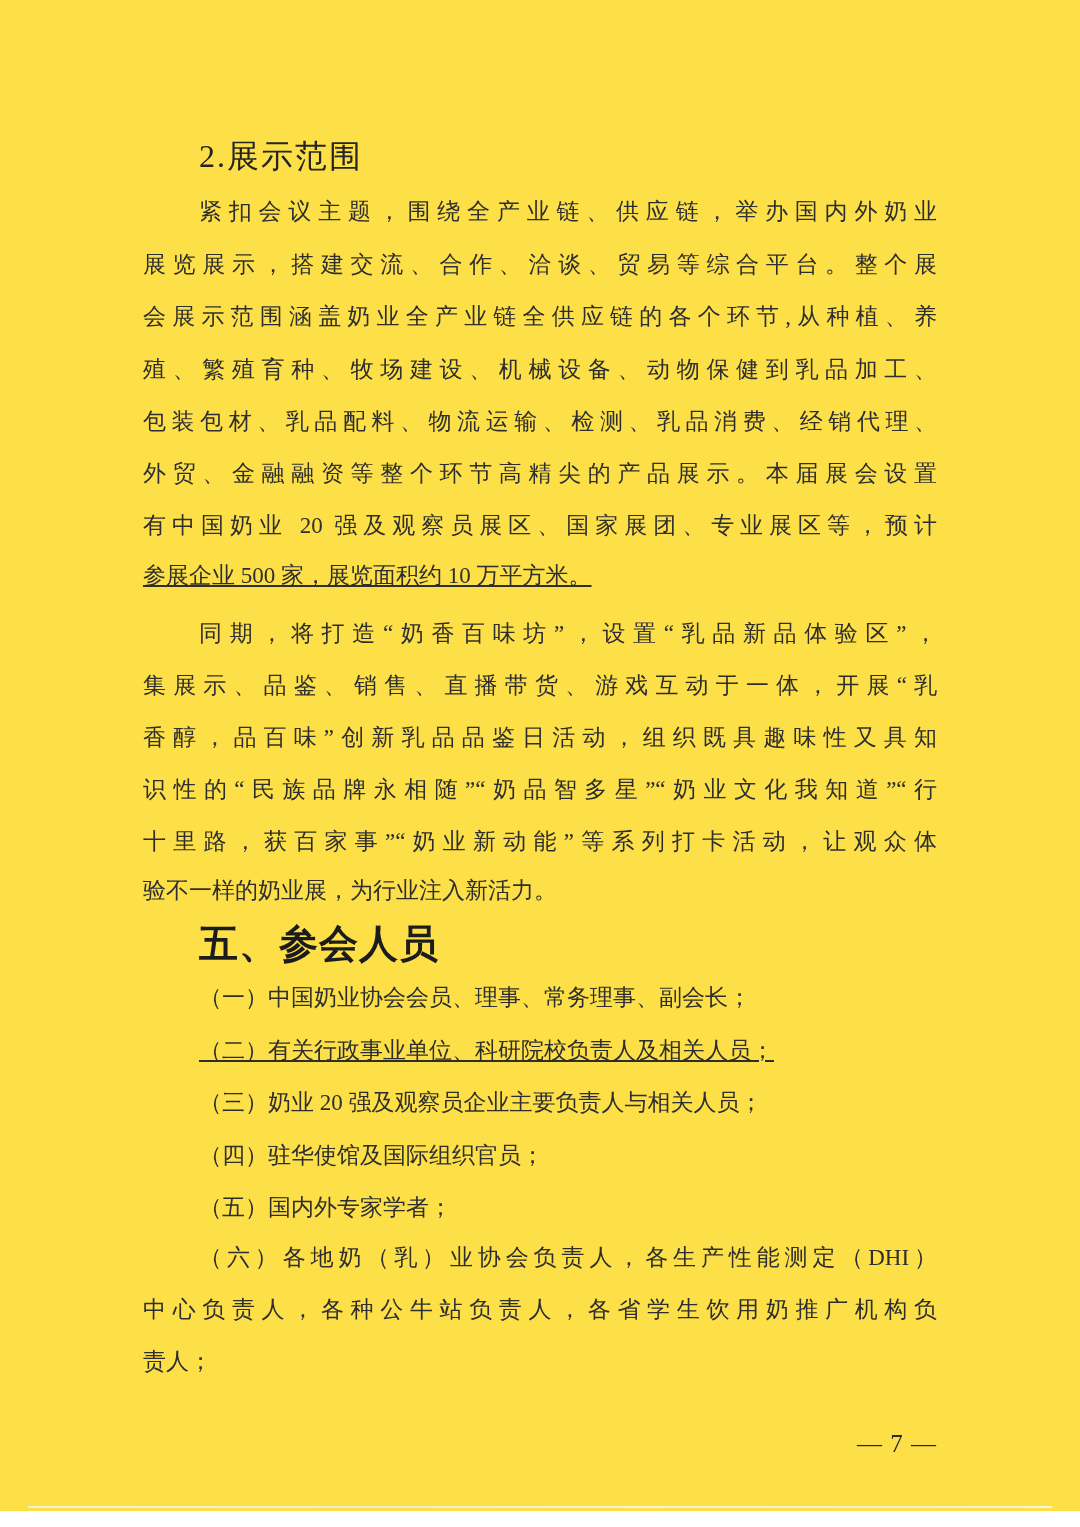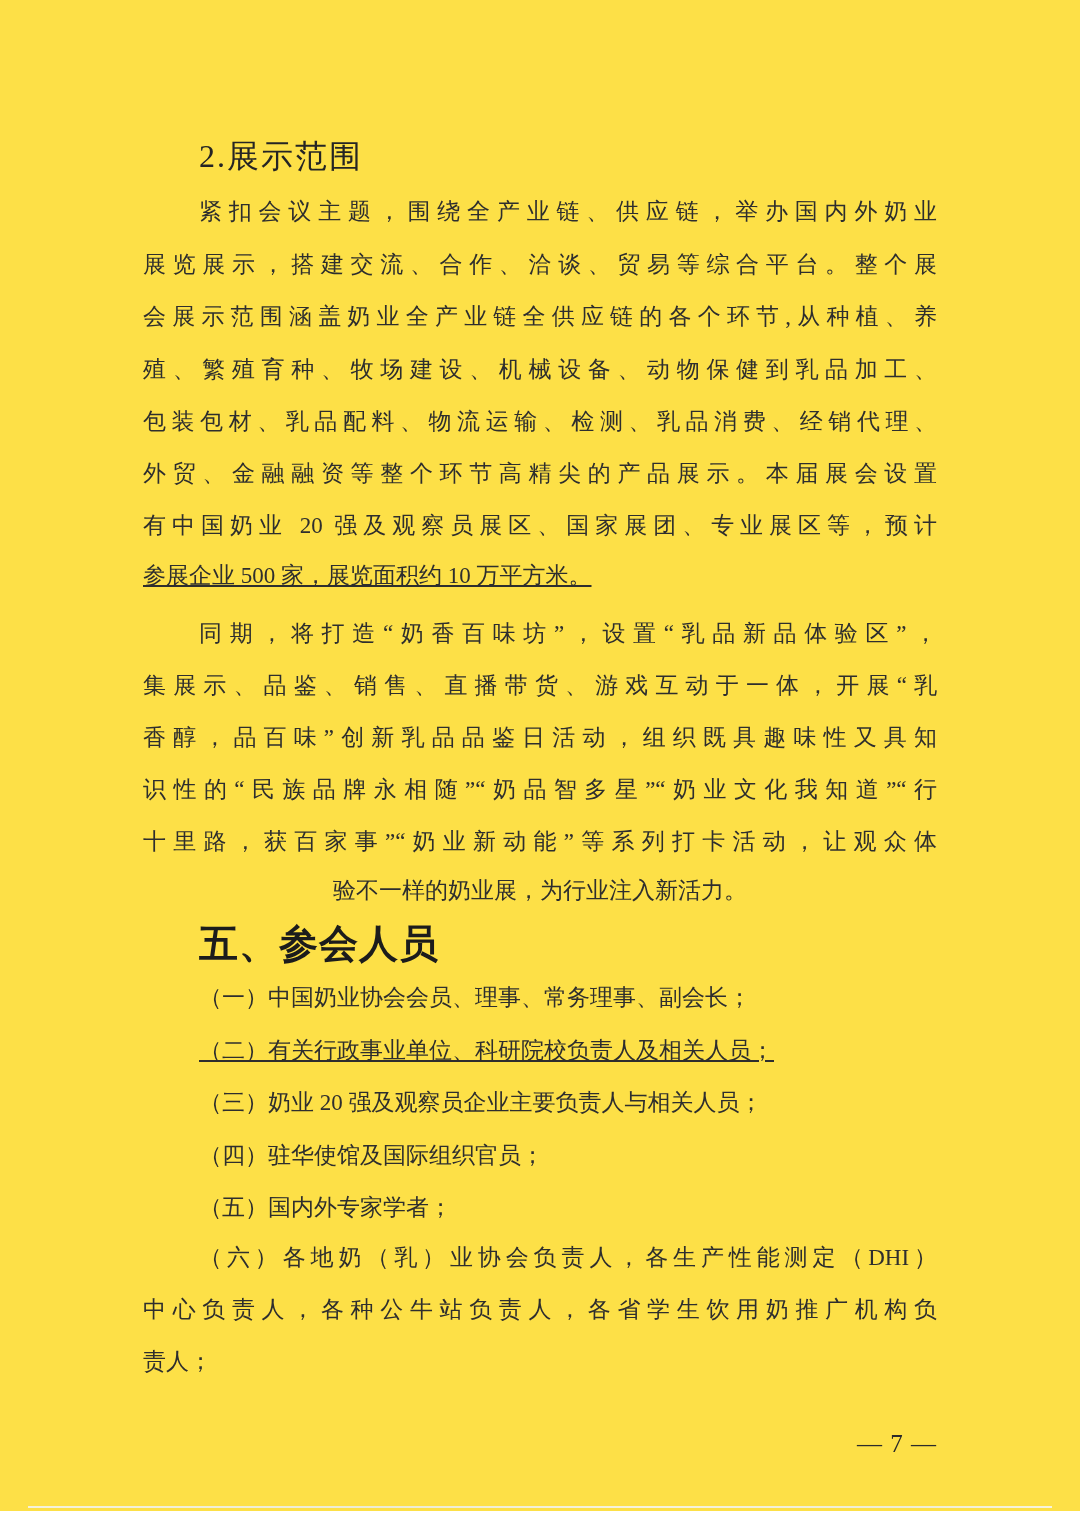--- a/index.html
+++ b/index.html
@@ -82,21 +82,21 @@
   <div class="line jl" style="top:396px;">包装包材、乳品配料、物流运输、检测、乳品消费、经销代理、</div>
   <div class="line jl" style="top:448px;">外贸、金融融资等整个环节高精尖的产品展示。本届展会设置</div>
   <div class="line jl" style="top:500px;">有中国奶业 20 强及观察员展区、国家展团、专业展区等，预计</div>
   <div class="line" style="top:550px;text-decoration:underline;">参展企业 500 家，展览面积约 10 万平方米。</div>
 
   <div class="line jl ind" style="top:608px;">同期，将打造“奶香百味坊”，设置“乳品新品体验区”，</div>
   <div class="line jl" style="top:660px;">集展示、品鉴、销售、直播带货、游戏互动于一体，开展“乳</div>
   <div class="line jl" style="top:712px;">香醇，品百味”创新乳品品鉴日活动，组织既具趣味性又具知</div>
   <div class="line jl" style="top:816px;">十里路，获百家事”“奶业新动能”等系列打卡活动，让观众体</div>
   <div class="line jl" style="top:764px;">识性的“民族品牌永相随”“奶品智多星”“奶业文化我知道”“行</div>
-  <div class="line" style="top:865px;text-align:center;">验不一样的奶业展，为行业注入新活力。</div>
+  <div class="line" style="top:865px;">验不一样的奶业展，为行业注入新活力。</div>
 
   <div class="line h-sec ind" style="top:918px;">五、参会人员</div>
 
   <div class="line ind" style="top:972px;">（一）中国奶业协会会员、理事、常务理事、副会长；</div>
   <div class="line ind" style="top:1025px;text-decoration:underline;">（二）有关行政事业单位、科研院校负责人及相关人员；</div>
   <div class="line ind" style="top:1077px;">（三）奶业 20 强及观察员企业主要负责人与相关人员；</div>
   <div class="line ind" style="top:1130px;">（四）驻华使馆及国际组织官员；</div>
   <div class="line ind" style="top:1182px;">（五）国内外专家学者；</div>
   <div class="line jl ind" style="top:1232px;">（六）各地奶（乳）业协会负责人，各生产性能测定（DHI）</div>
   <div class="line" style="top:1336px;">责人；</div>

